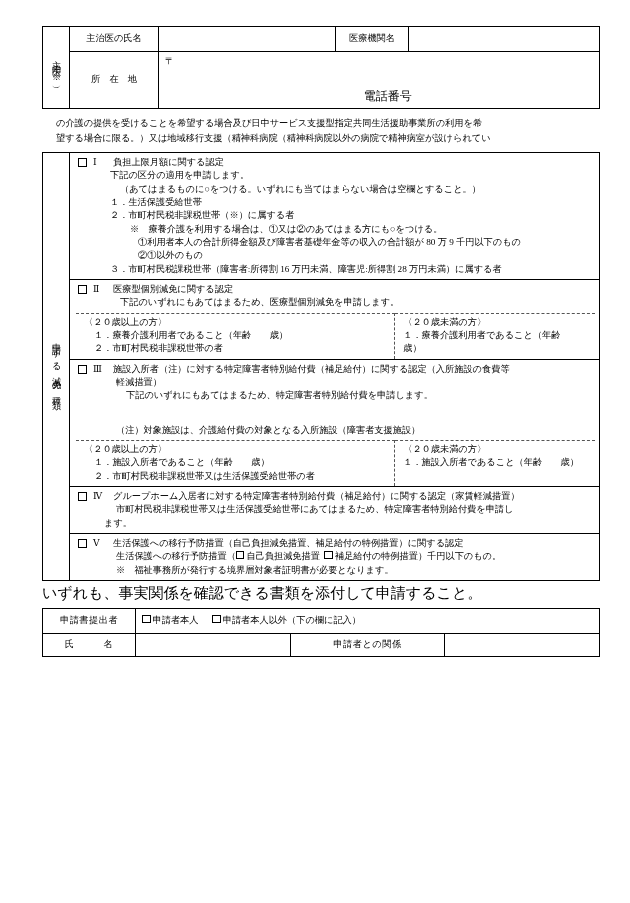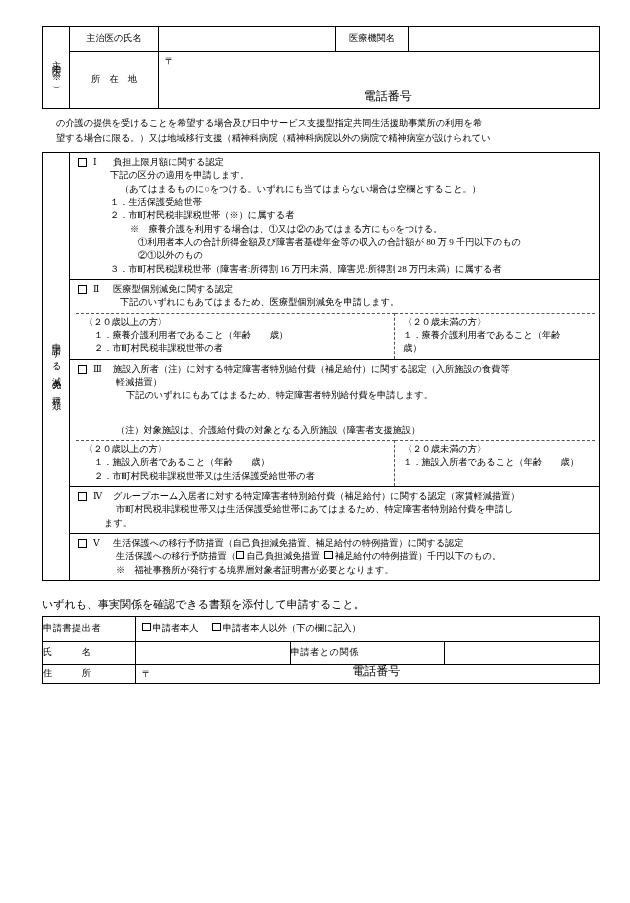--- a/index.html
+++ b/index.html
@@ -146,29 +146,29 @@
     border-top: 1px dashed #555;
     vertical-align: top;
     padding: 2px 6px 3px 6px;
   }
   .subsplit td.left-col  { border-right: 1px dashed #555; }
 
   .agehdr { padding-left: 2px; }
   .ageitem { padding-left: 12px; }
 
   .tail-note {
-    margin: 16px 0 3px 0;
-    font-size: 11px;
+    margin: 2px 0 3px 0;
+    font-size: 15px;
   }
 
   
   .app-table { width: 558px; margin-top: 1px; }
   .app-table td { height: 18px; }
   .app-label {
-    text-align: left;
+    text-align: center;
     letter-spacing: 0.5px;
   }
   .addr-cell2 {
     position: relative;
     height: 50px;
   }
 </style>
 </head>
 <body>
 
@@ -319,23 +319,16 @@
           &nbsp;&nbsp;&nbsp;&nbsp;
           <span class="chk-inline"></span><span>申請者本人以外（下の欄に記入）</span>
         </td>
       </tr>
       <tr>
         <td class="app-label" style="height:22px;margin-left:44px;">氏　　　名</td>
         <td style="width:196px;"></td>
         <td class="app-label" style="width:98px;">申請者との関係</td>
         <td></td>
       </tr>
-      <tr>
-        <td class="app-label">住　　　所</td>
-        <td colspan="3" class="addr-cell2">
-          <span class="postal">〒</span>
-          <span class="tel">電話番号</span>
-        </td>
-      </tr>
     </tbody>
   </table>
 
 </div>
 
 </body></html>

